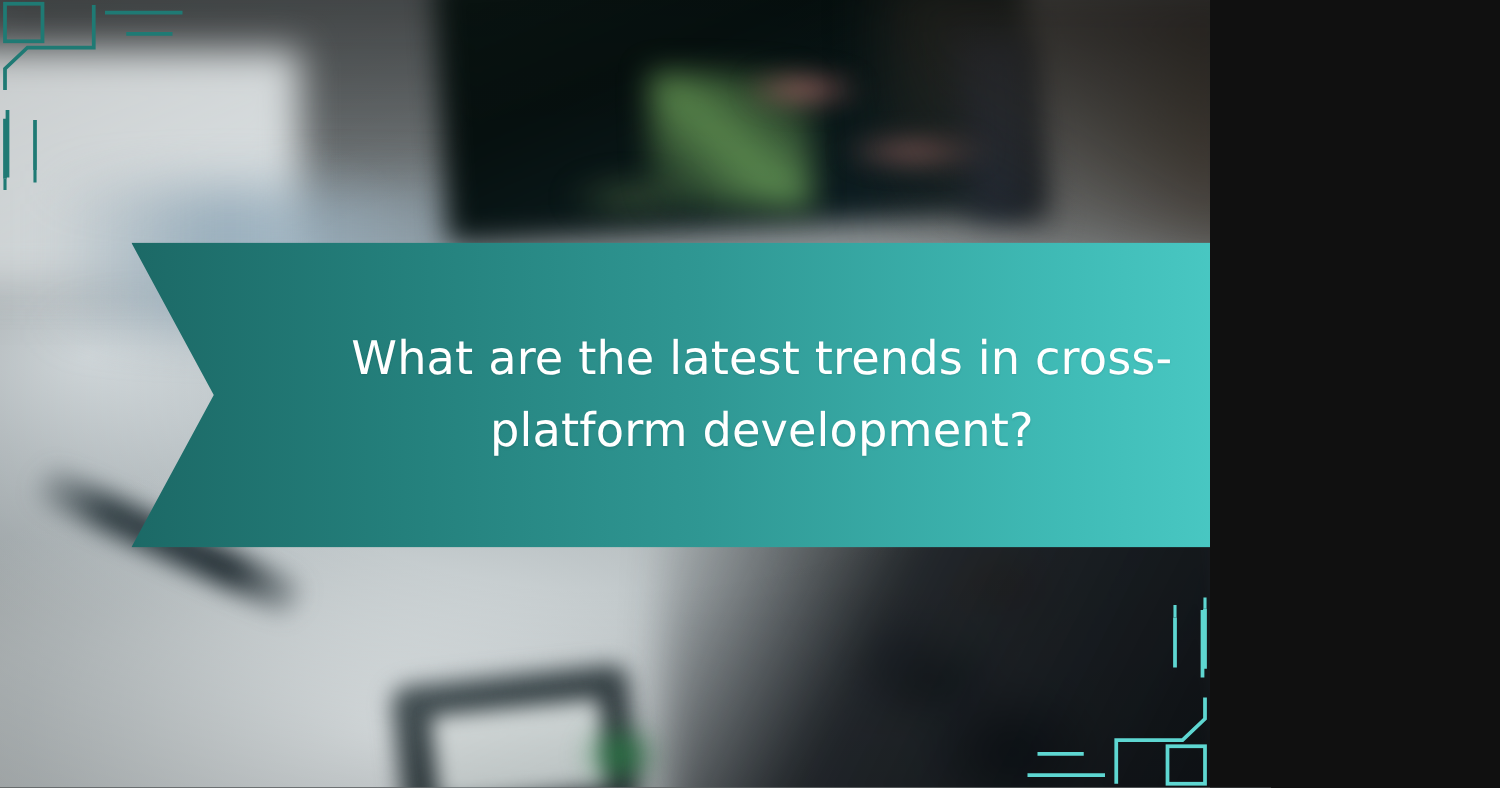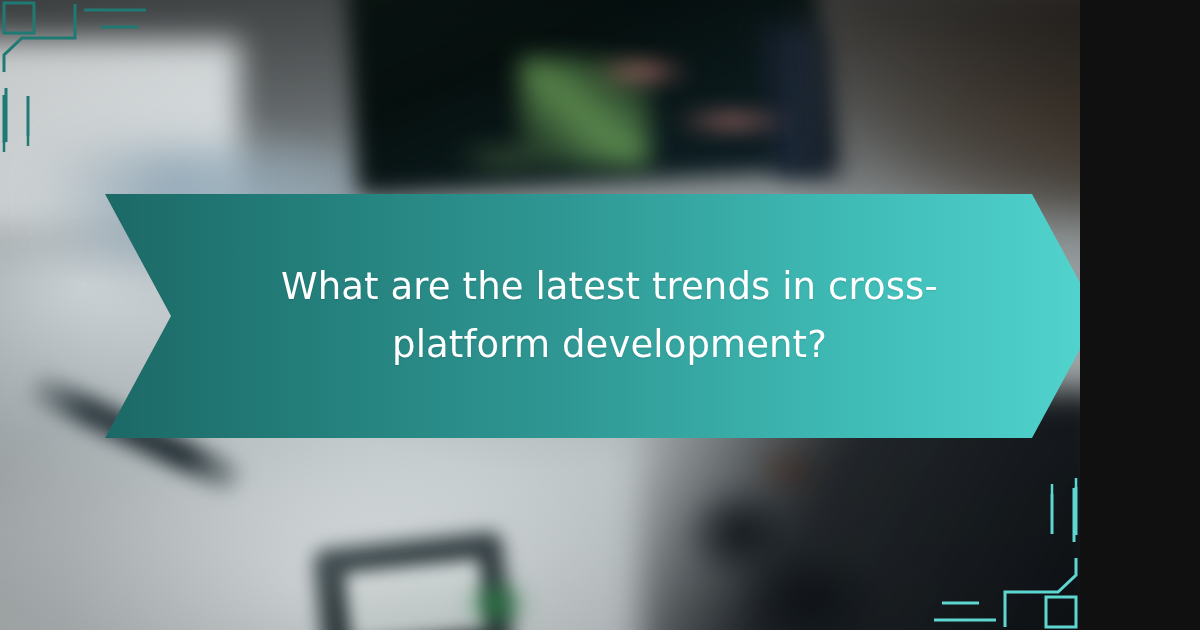--- a/index.html
+++ b/index.html
@@ -2,21 +2,21 @@
 <html><head>
 <meta charset="utf-8">
 <style>
   html, body {
     margin: 0;
     padding: 0;
     background: #101010;
   }
   #canvas {
     position: relative;
-    width: 1080px;
+    width: 968px;
     height: 630px;
     overflow: hidden;
     font-family: "DejaVu Sans", "Liberation Sans", sans-serif;
     background: #9aa3a6;
   }
 
   
   .bg-layer {
     position: absolute;
     inset: 0;

